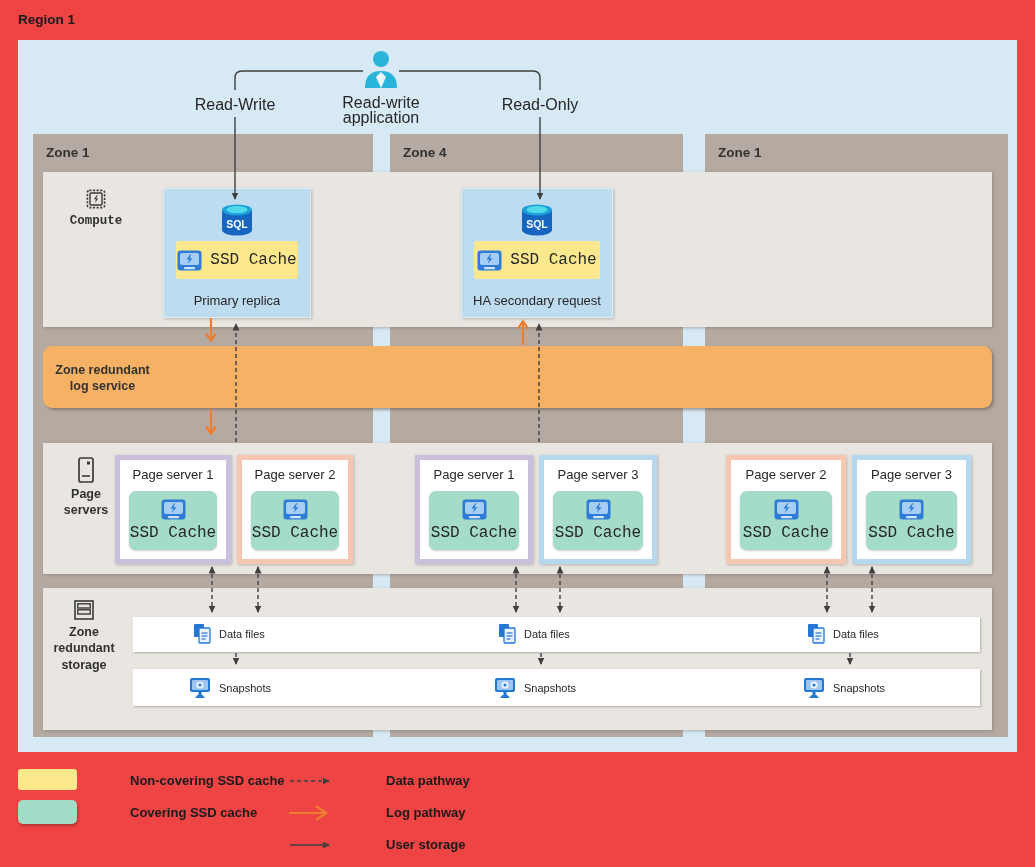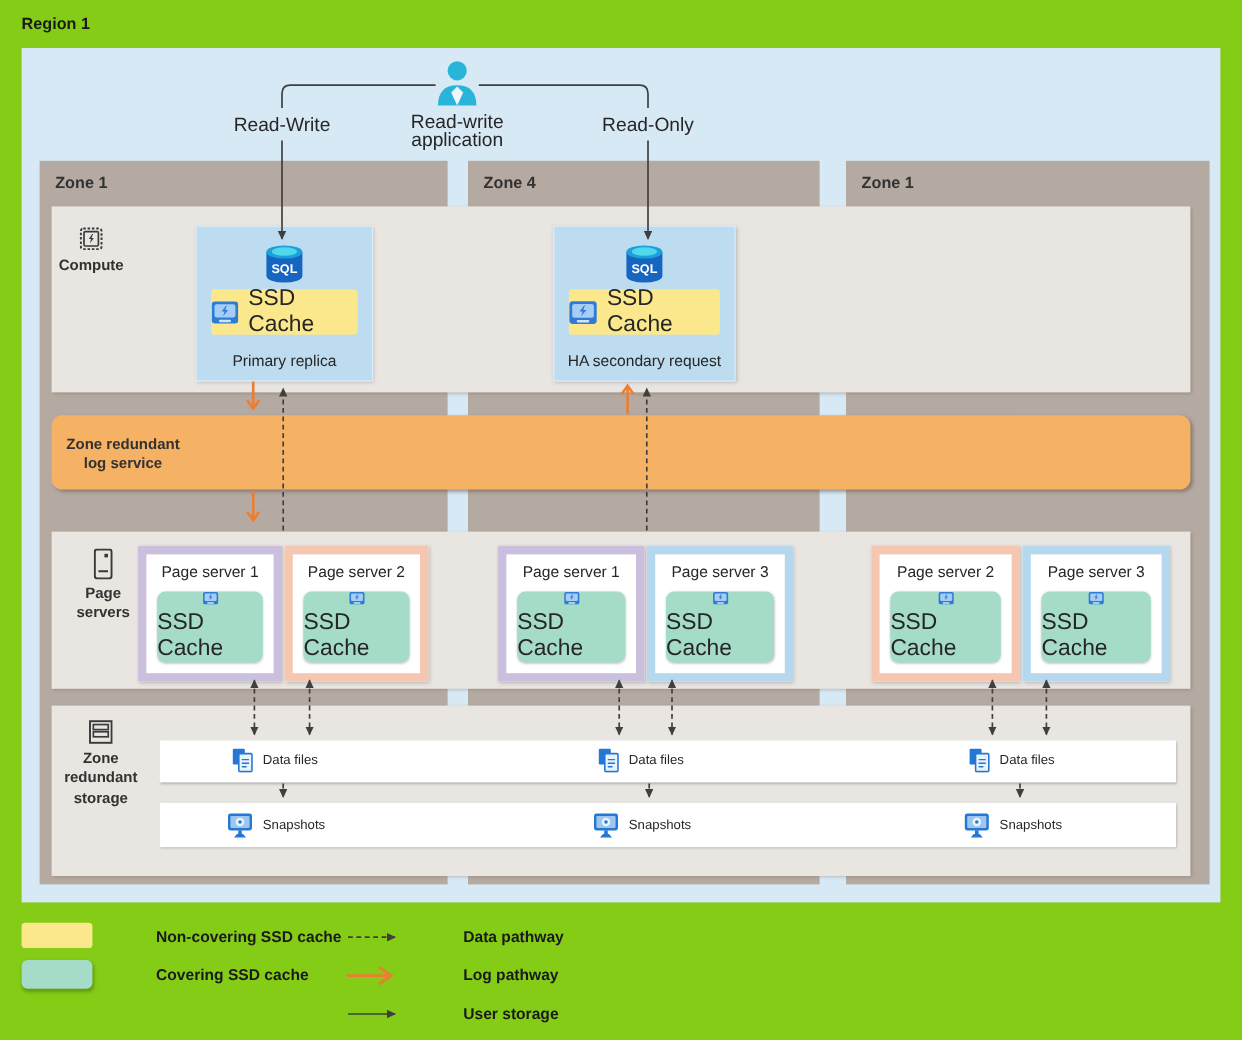--- a/index.html
+++ b/index.html
@@ -1,34 +1,34 @@
 <!DOCTYPE html>
 <html style="--region-bg: #d8e9f6; --zone-bg: #b5aaa1; --band-bg: #e9e6e2; --replica-bg: #bedcf0; --replica-border: #dcedf8; --cache-yellow: #fbe88c; --cache-teal: #a4dcc8; --log-orange: #f5b264; --arrow-orange: #ed7d31; --border-purple: #cabfdc; --border-salmon: #f6c7b0; --border-blue: #b6d8ee; --line-dark: #3f3f3f; --icon-blue: #2577d4; --icon-cyan: #29b5da; --strip-bg: #ffffff;"><head>
 <meta charset="utf-8">
 <style>
   html,body{margin:0;padding:0;background:#fff;}
-  #canvas{position:relative;width:1035px;height:867px;background:#84cc16;
+  #canvas{position:relative;width:1035px;height:867px;background:#ef4444;
           font-family:"Liberation Sans",sans-serif;color:#262626;overflow:hidden;}
   .abs{position:absolute;}
   .region-title{left:18px;top:12px;font-size:13.5px;font-weight:bold;color:#1a1a1a;}
   .region{left:18px;top:40px;width:999px;height:712px;background:var(--region-bg);}
   .zcol{top:134px;height:603px;background:var(--zone-bg);}
   .zone-label{padding:11px 0 0 13px;font-size:13.5px;font-weight:bold;color:#323232;}
   .band{left:43px;width:949px;background:var(--band-bg);box-shadow:1px 1px 3px rgba(110,100,90,.45);}
   .band-log{left:43px;width:949px;background:var(--log-orange);border-radius:9px;
             box-shadow:2px 2px 3px rgba(100,90,80,.55);}
   .row-label{font-size:12.5px;font-weight:bold;color:#323232;text-align:center;line-height:1.3;}
   .icon{display:block;margin:0 auto;}
   .replica{background:var(--replica-bg);border:1px solid var(--replica-border);
            box-shadow:1px 1px 3px rgba(90,90,90,.35);}
   .replica-title{position:absolute;left:0;right:0;bottom:9px;text-align:center;font-size:13px;}
   .cache-yellow{position:absolute;left:12px;right:12px;top:52px;height:38px;border-radius:3px;
                 background:var(--cache-yellow);display:flex;align-items:center;justify-content:center;gap:8px;}
-  .cache-label{font-size:19px;color:#262626;}
-  .ps-box{top:455px;height:99px;background:#fff;border:7px solid #84cc16;
+  .cache-label{font-size:16px;color:#262626;font-family:Liberation Mono, monospace;}
+  .ps-box{top:455px;height:99px;background:#fff;border:5px solid #84cc16;
           box-shadow:1px 1px 3px rgba(90,90,90,.35);}
   .ps-purple{border-color:var(--border-purple);} .ps-salmon{border-color:var(--border-salmon);}
   .ps-blue{border-color:var(--border-blue);}
   .ps-title{margin-top:7px;text-align:center;font-size:13px;}
   .teal{position:absolute;left:9px;right:9px;top:31px;bottom:9px;border-radius:7px;
         background:var(--cache-teal);box-shadow:0 1px 2px rgba(0,0,0,.2);
         display:flex;flex-direction:column;align-items:center;justify-content:center;gap:4px;}
   .strip{left:133px;width:847px;background:var(--strip-bg);box-shadow:1px 1px 2px rgba(0,0,0,.25);}
   .file-group{display:flex;align-items:center;gap:8px;font-size:11px;}
   .top-label{font-size:16px;text-align:center;}
@@ -116,21 +116,21 @@
   <div class="abs band" style="top:443px;height:131px;"></div>
   <div class="abs band" style="top:588px;height:142px;"></div>
 
   <svg class="abs" style="left:363px;top:50px;" width="36" height="40">
       <use href="#sym-person"></use>
     </svg>
   <div class="abs top-label" style="left:326px;top:95px;width:110px;line-height:15px;">Read-write application</div>
   <div class="abs top-label" style="left:185px;top:96px;width:100px;">Read-Write</div>
   <div class="abs top-label" style="left:490px;top:96px;width:100px;">Read-Only</div>
 
-  <div class="abs" style="left:41px;top:188px;width:70px;">
+  <div class="abs" style="left:61px;top:188px;width:70px;font-family:Liberation Mono, monospace;">
     <svg class="icon" width="22" height="22">
         <use href="#sym-chip"></use>
       </svg>
     <div class="row-label" style="margin-top:3px;">Compute</div>
   </div>
 
   <div class="abs replica" style="left:163px;top:188px;width:146px;height:128px;">
     <svg class="icon" style="margin-top:14px;" width="36" height="34">
         <use href="#sym-sql"></use>
       </svg>

